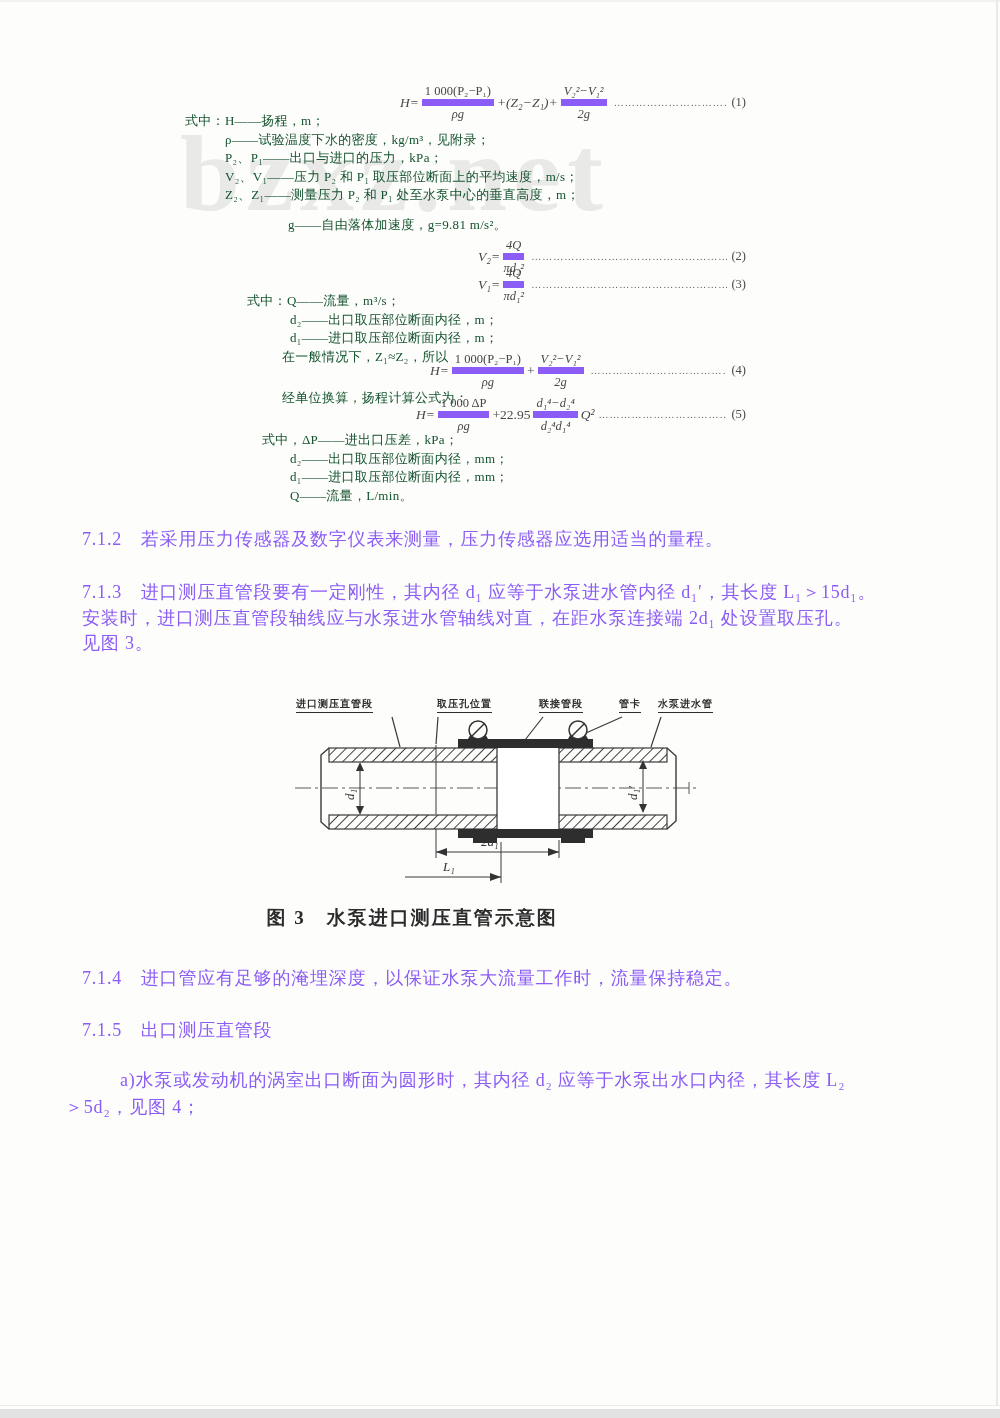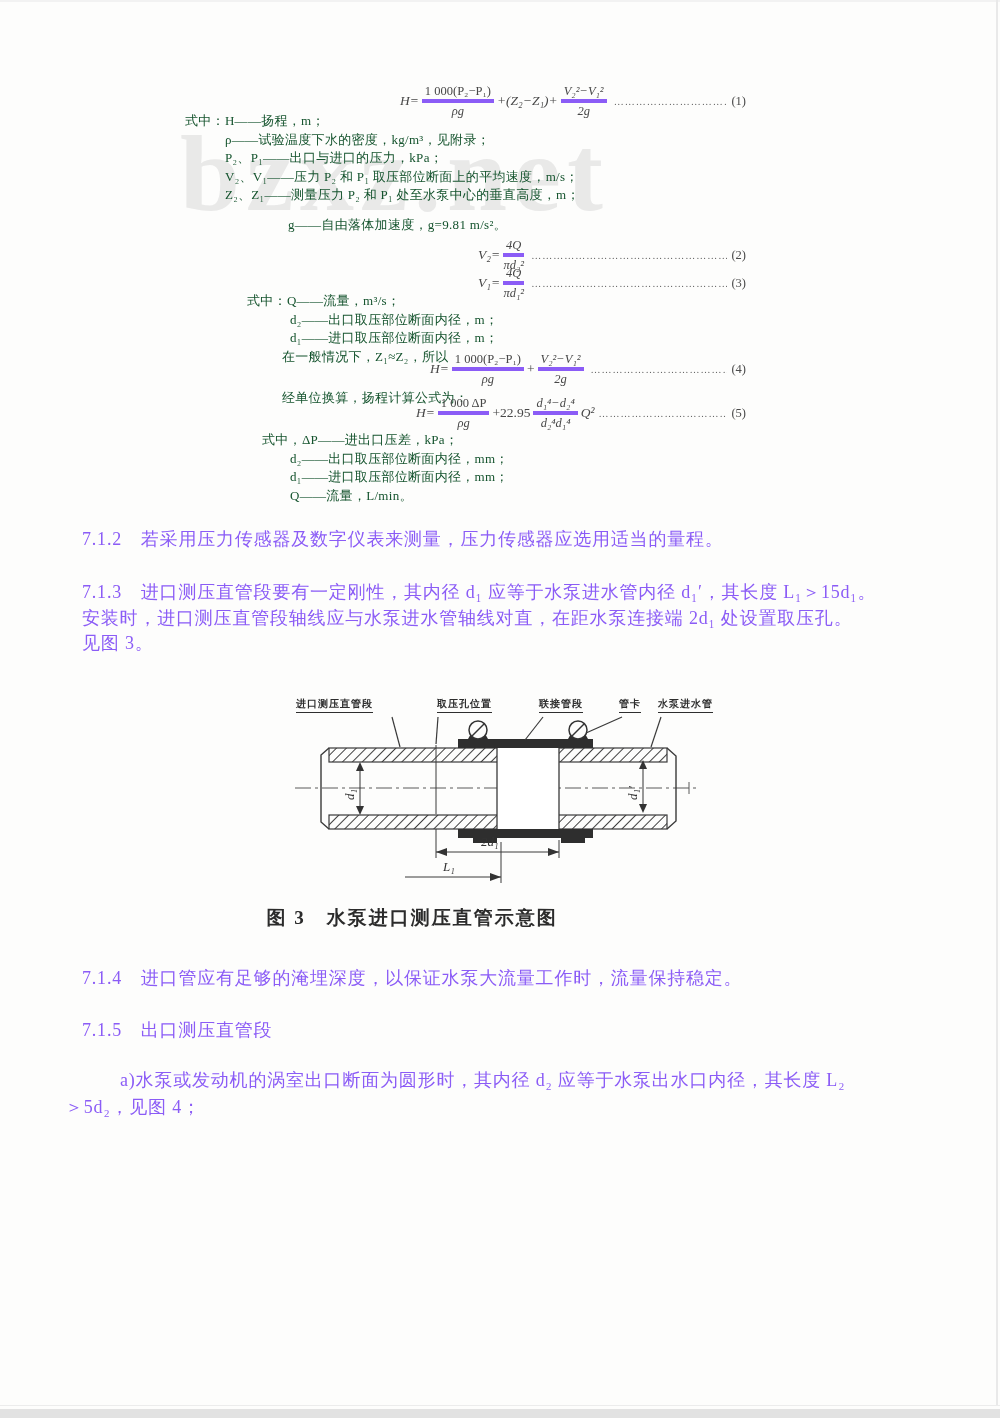--- a/index.html
+++ b/index.html
@@ -17,21 +17,21 @@
   .small{position:absolute;font-size:13px;line-height:18.5px;color:#14532d;letter-spacing:.3px;white-space:nowrap;}
   .small .ind{margin-left:40px;}
   .small .ind2{margin-left:43px;}
   .small .ind3{margin-left:35px;}
   .small .ind4{margin-left:28px;}
 
   
   .eqrow{position:absolute;display:flex;align-items:center;font-size:13.5px;color:#474747;white-space:nowrap;}
   .eqrow .it{font-style:italic;}
   .frac{display:inline-flex;flex-direction:column;text-align:center;line-height:1.15;font-size:12.5px;margin:0 3px;vertical-align:middle;}
-  .frac .num{border-bottom:4px solid #8b5cf6;padding:0 3px 1px;}
+  .frac .num{border-bottom:7px solid #8b5cf6;padding:0 3px 1px;}
   .frac .den{padding-top:1px;}
   .leader{flex:1;overflow:hidden;white-space:nowrap;font-size:10px;letter-spacing:1px;color:#5a5a5a;margin:0 4px;}
   .eqno{font-size:12.5px;color:#4a4a4a;}
 
   
   .para{position:absolute;font-size:18px;letter-spacing:.8px;color:#8b5cf6;white-space:nowrap;}
 
   
   .caption{position:absolute;left:0;top:905px;width:824px;text-align:center;font-size:19px;
            font-weight:bold;letter-spacing:2px;color:#2b2b2b;}

